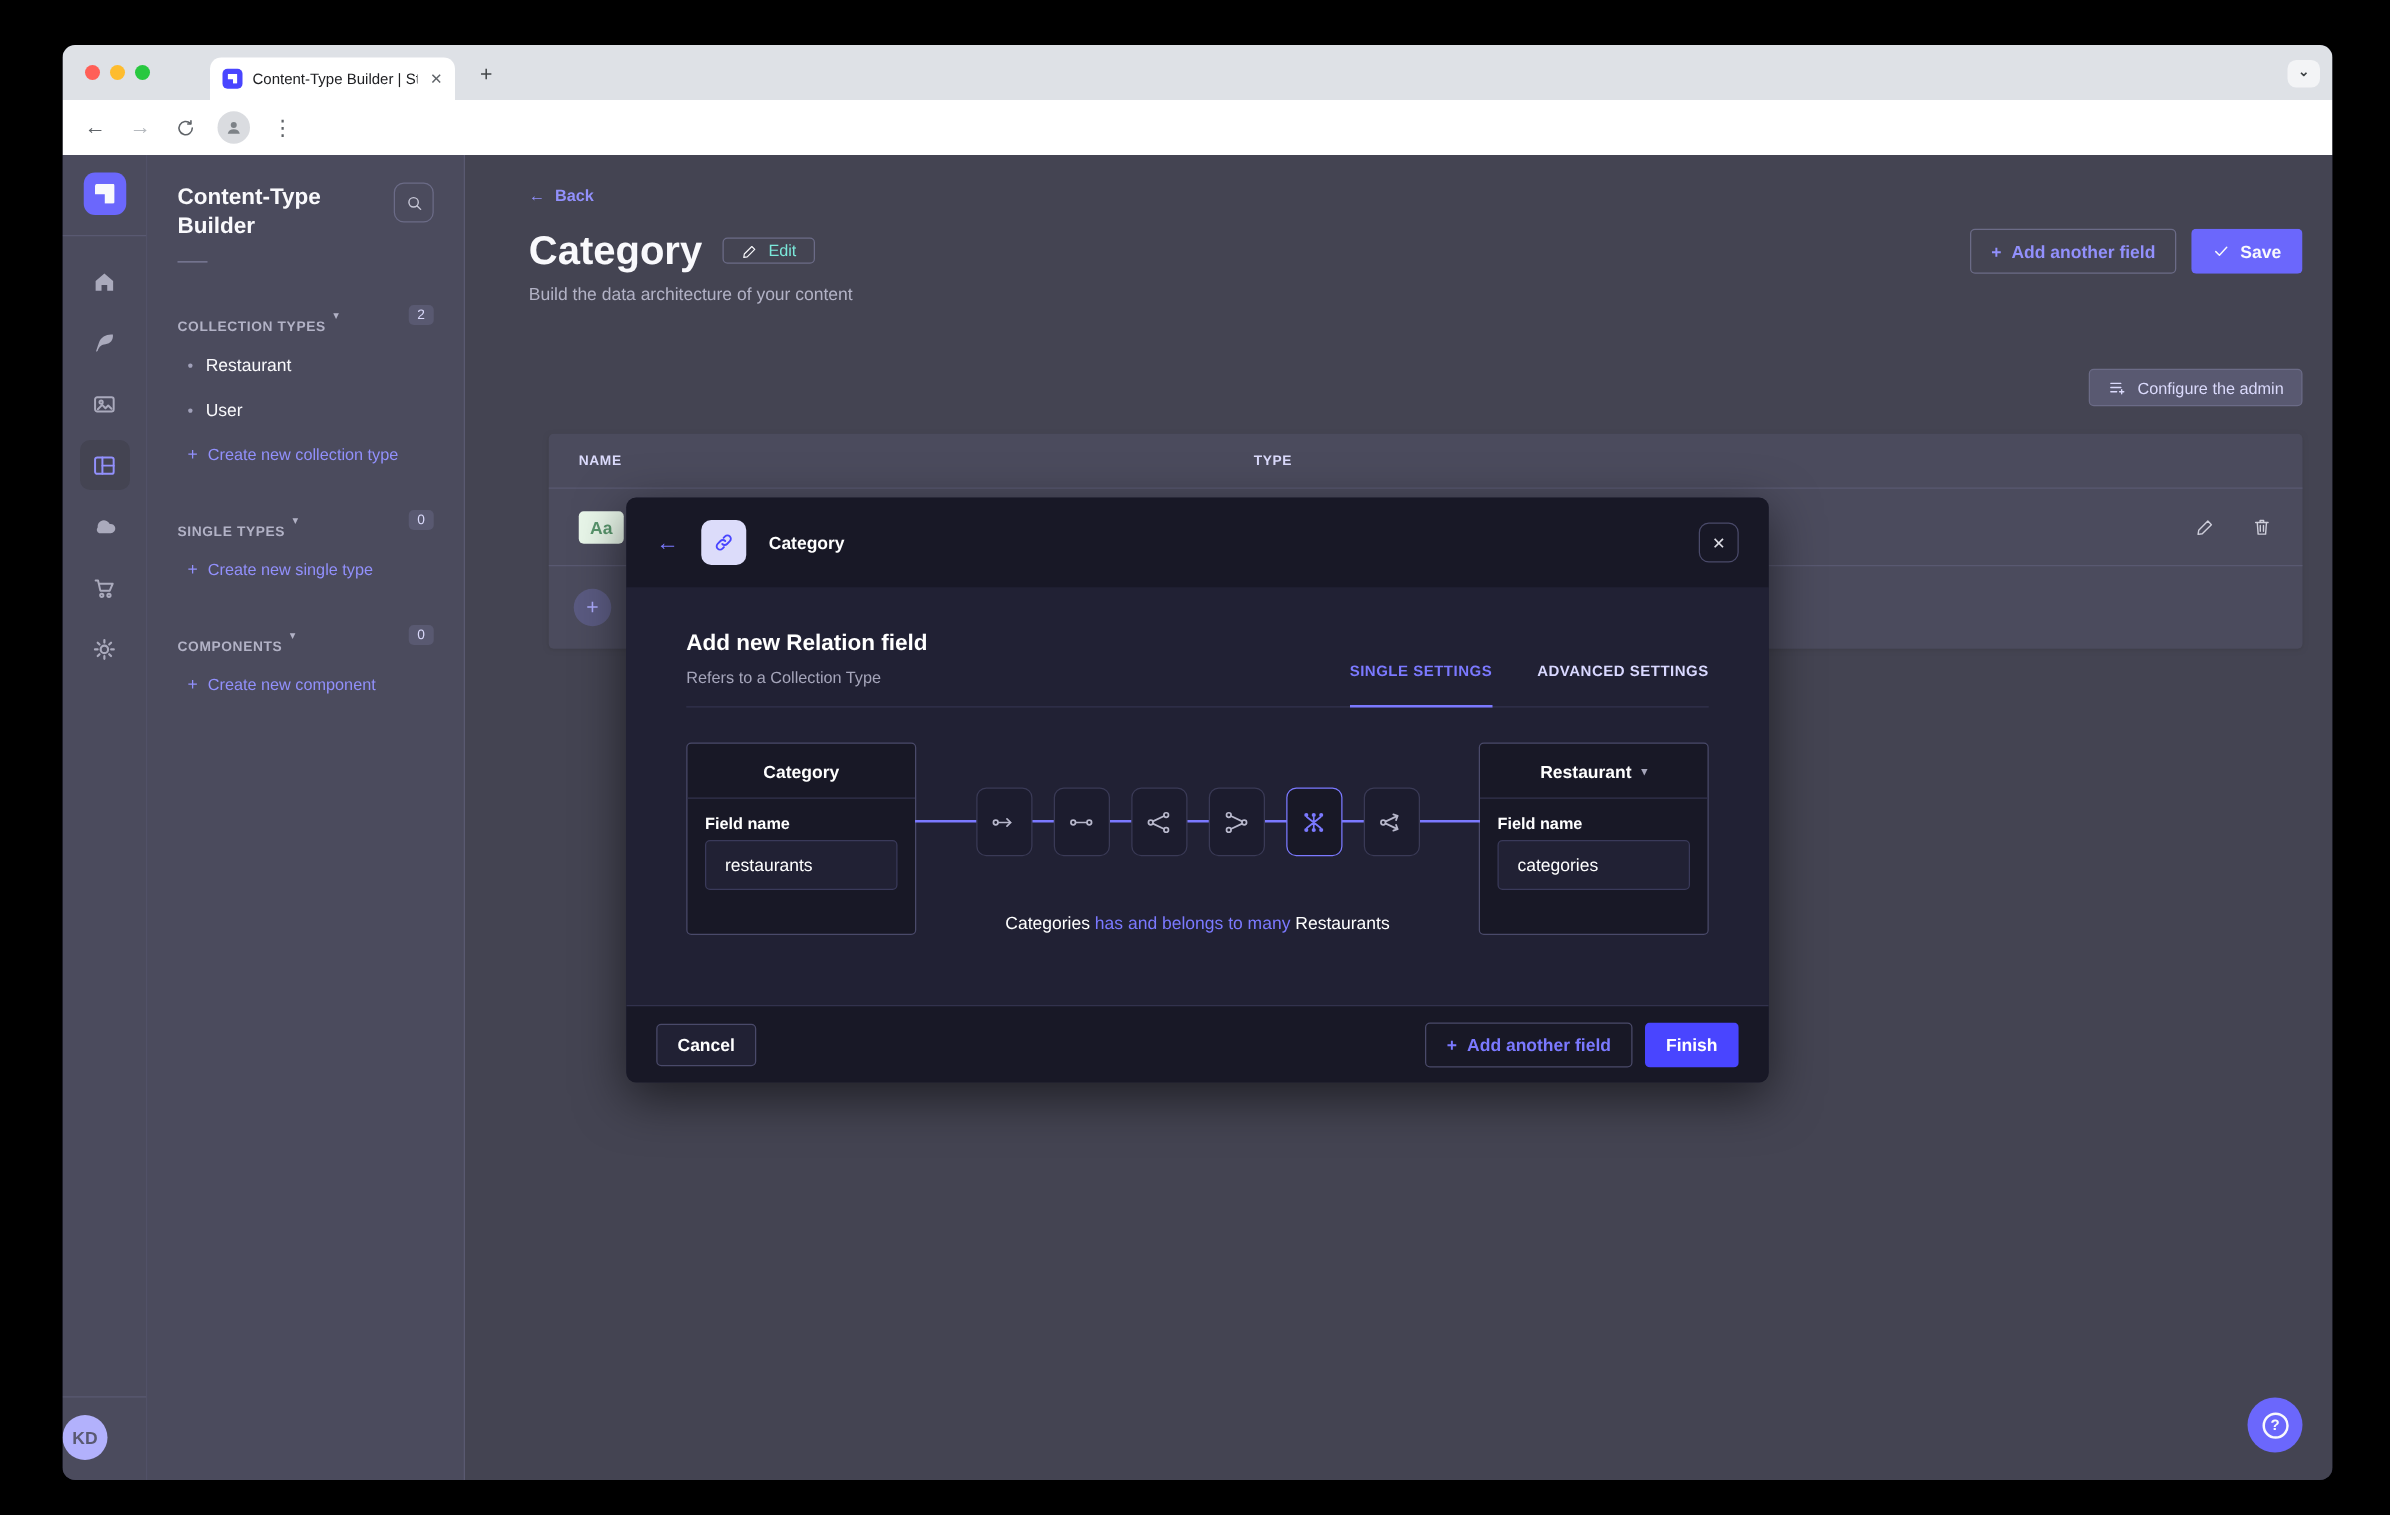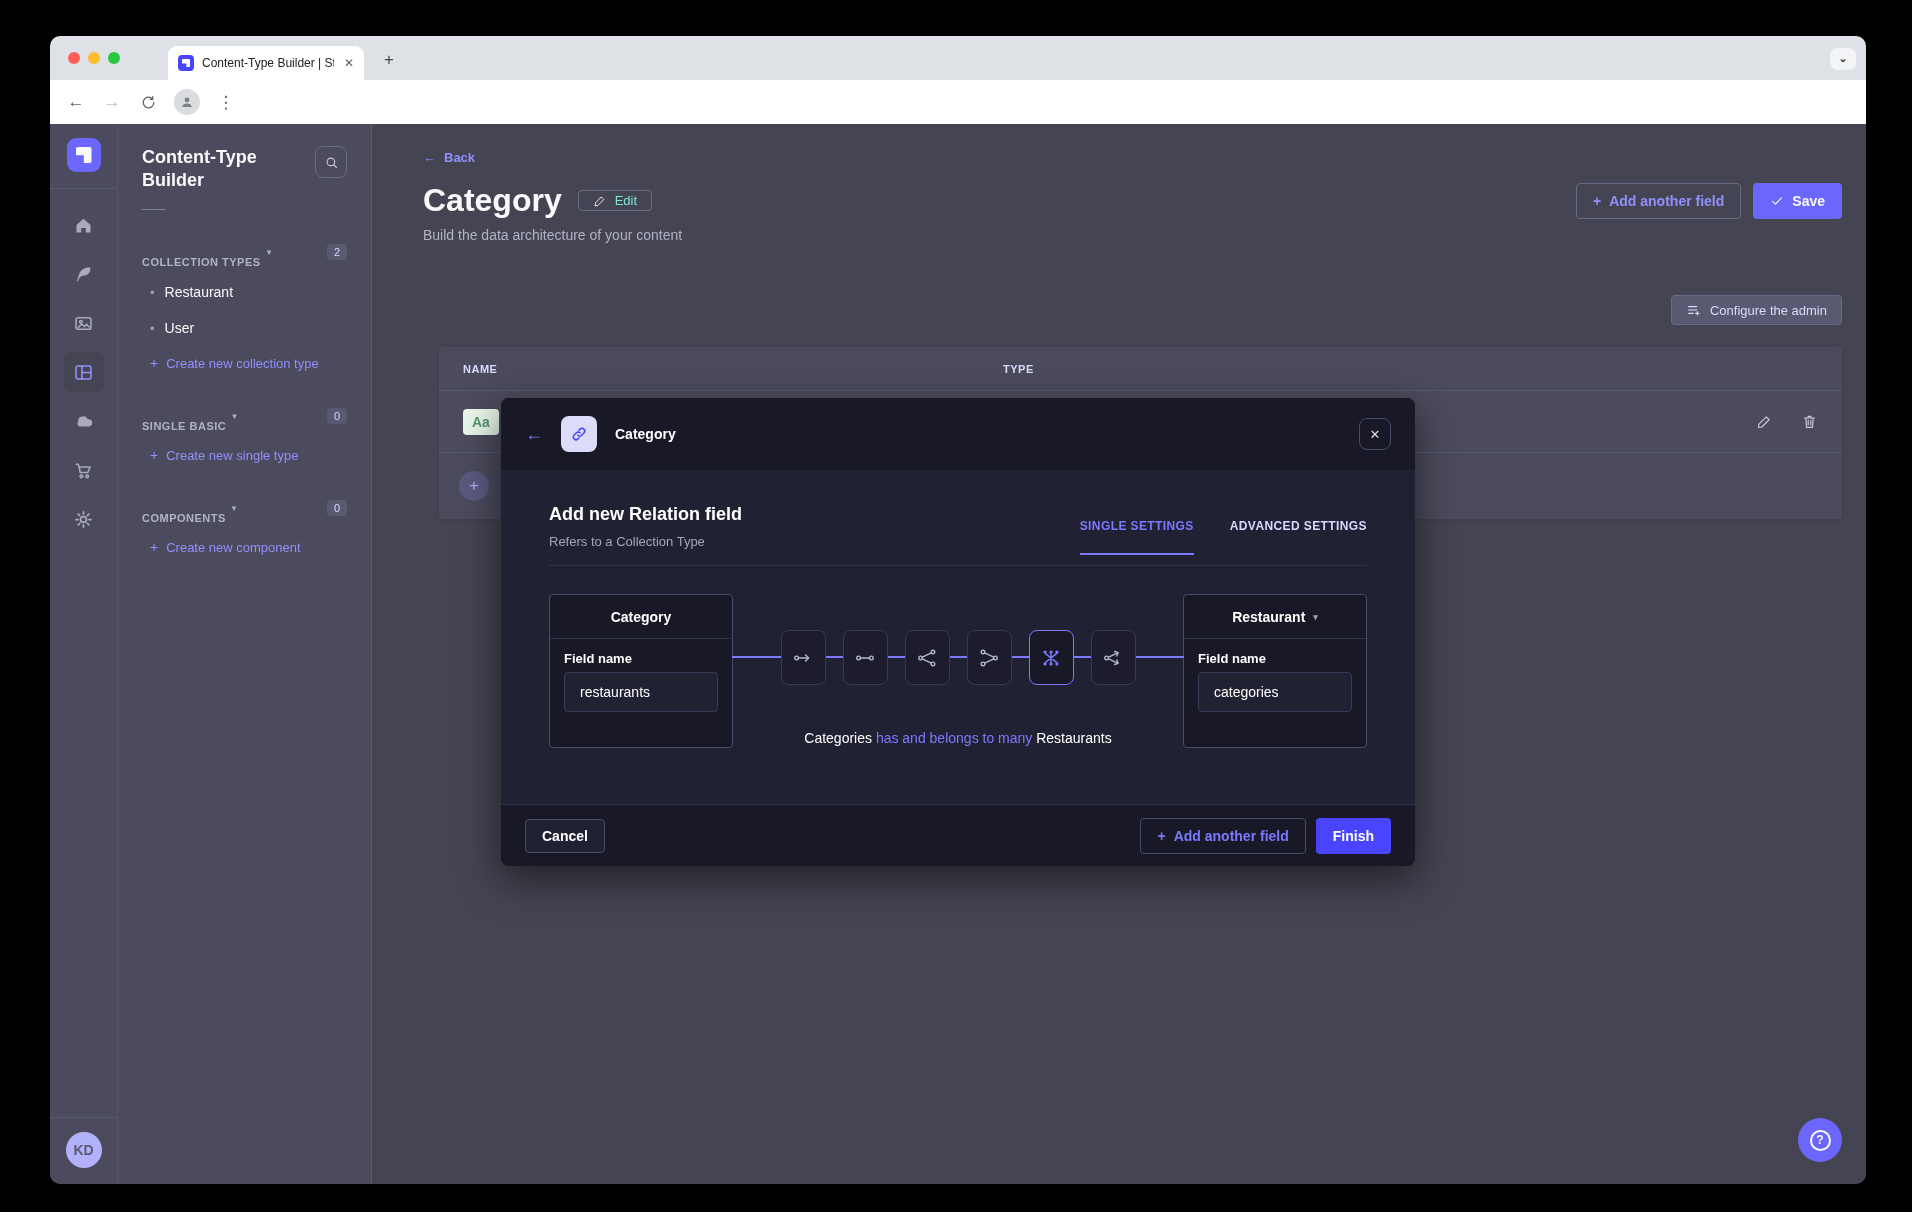--- a/index.html
+++ b/index.html
@@ -38,21 +38,21 @@
   .rail { width:68px; background:#212134; border-right:1px solid #2b2b44; display:flex; flex-direction:column; align-items:center; flex:none; }
   .logo-wrap { width:100%; display:flex; justify-content:center; padding:14px 0 16px; border-bottom:1px solid #32324d; margin-bottom:16px; }
   .logo { width:34px; height:34px; border-radius:9px; background:#4945ff; position:relative; }
   .logo::after { content:""; position:absolute; left:9px; top:9px; width:16px; height:16px; background:#fff; border-radius:2px; clip-path:polygon(0 0,100% 0,100% 100%,52% 100%,52% 52%,0 52%); }
   .rail-item { width:40px; height:40px; margin-bottom:9px; border-radius:8px; display:flex; align-items:center; justify-content:center; }
   .rail-item svg { stroke:#9a9aae; fill:none; stroke-width:1.8; stroke-linecap:round; stroke-linejoin:round; }
   .rail-item.fill svg { fill:#9a9aae; stroke:none; }
   .rail-item.active { background:#181826; }
   .rail-item.active svg { stroke:#7b79ff; }
   .rail-spacer { flex:1; }
-  .rail-bottom { width:100%; border-top:1px solid #32324d; padding:14px 0 16px; display:flex; justify-content:center; }
+  .rail-bottom { width:100%; border-top:1px solid #32324d; padding:14px 0 16px; display:flex; justify-content:flex-start; }
   .kd { width:36px; height:36px; border-radius:50%; background:#a5a3ff; color:#32324d; font-weight:bold; font-size:14px; display:flex; align-items:center; justify-content:center; }
 
   
   .subnav { width:254px; background:#212134; border-right:1px solid #34344e; padding:22px 24px; flex:none; }
   .subnav-head { display:flex; justify-content:space-between; align-items:flex-start; }
   .subnav-title { font-size:18px; font-weight:bold; color:#fff; line-height:1.25; width:130px; }
   .search-btn { width:32px; height:32px; border:1px solid #4a4a6a; border-radius:8px; display:flex; align-items:center; justify-content:center; background:transparent; }
   .search-btn svg { stroke:#c0c0d0; fill:none; stroke-width:1.8; stroke-linecap:round; }
   .subnav-rule { width:24px; height:1px; background:#666687; margin:18px 0 26px; }
   .sec-head { display:flex; align-items:center; margin:20px 0 6px; }
@@ -98,21 +98,21 @@
 
   
   .modal { position:absolute; left:451px; top:274px; width:914px; height:468px; z-index:10; border-radius:8px; background:#212134; box-shadow:0 12px 40px rgba(0,0,0,.55); display:flex; flex-direction:column; overflow:hidden; }
   .m-head { height:72px; background:#181826; display:flex; align-items:center; padding:0 24px; gap:18px; flex:none; }
   .m-back { color:#7b79ff; font-size:18px; cursor:pointer; }
   .m-linkbadge { width:36px; height:36px; border-radius:8px; background:#dcdcfa; display:flex; align-items:center; justify-content:center; }
   .m-linkbadge svg { stroke:#4945ff; fill:none; stroke-width:2; stroke-linecap:round; stroke-linejoin:round; }
   .m-title { color:#fff; font-size:14px; font-weight:bold; }
   .m-close { margin-left:auto; width:32px; height:32px; border:1px solid #4a4a6a; border-radius:8px; background:transparent; color:#dcdce4; font-size:13px; display:flex; align-items:center; justify-content:center; cursor:pointer; }
   .m-body { flex:1; background:#212134; padding:34px 48px 0; }
-  .m-toprow { display:flex; align-items:center; border-bottom:1px solid #32324d; padding-bottom:0; }
+  .m-toprow { display:flex; align-items:flex-end; border-bottom:1px solid #32324d; padding-bottom:0; }
   .m-heading { font-size:18px; font-weight:bold; color:#fff; }
   .m-subheading { font-size:13px; color:#a5a5ba; margin:9px 0 16px; }
   .m-tabs { margin-left:auto; display:flex; gap:36px; padding-top:4px; }
   .m-tab { font-size:12px; font-weight:bold; letter-spacing:.4px; padding-bottom:20px; cursor:pointer; }
   .m-tab.active { color:#7b79ff; border-bottom:2px solid #7b79ff; margin-bottom:-1px; }
   .m-tab.inactive { color:#d9d8ff; }
 
   .rel-row { display:flex; margin-top:28px; height:154px; }
   .rel-card { width:184px; background:#181826; border:1px solid #4a4a6a; border-radius:4px; flex:none; display:flex; flex-direction:column; }
   .rel-card-head { height:44px; border-bottom:1px solid #32324d; display:flex; align-items:center; justify-content:center; gap:8px; color:#fff; font-size:14px; font-weight:bold; flex:none; }
@@ -252,21 +252,21 @@
       <div class="sec-item">
         <span class="dot">•</span>
         <span>User</span>
       </div>
       <div class="sec-link">
         <span class="plus">+</span>
         <span>Create new collection type</span>
       </div>
 
       <div class="sec-head">
-        <span class="sec-label">SINGLE BASIC</span>
+        <span class="sec-label">SINGLE TYPES</span>
         <span class="sec-caret">▾</span>
         <span class="sec-count">0</span>
       </div>
       <div class="sec-link">
         <span class="plus">+</span>
         <span>Create new single type</span>
       </div>
 
       <div class="sec-head">
         <span class="sec-label">COMPONENTS</span>

